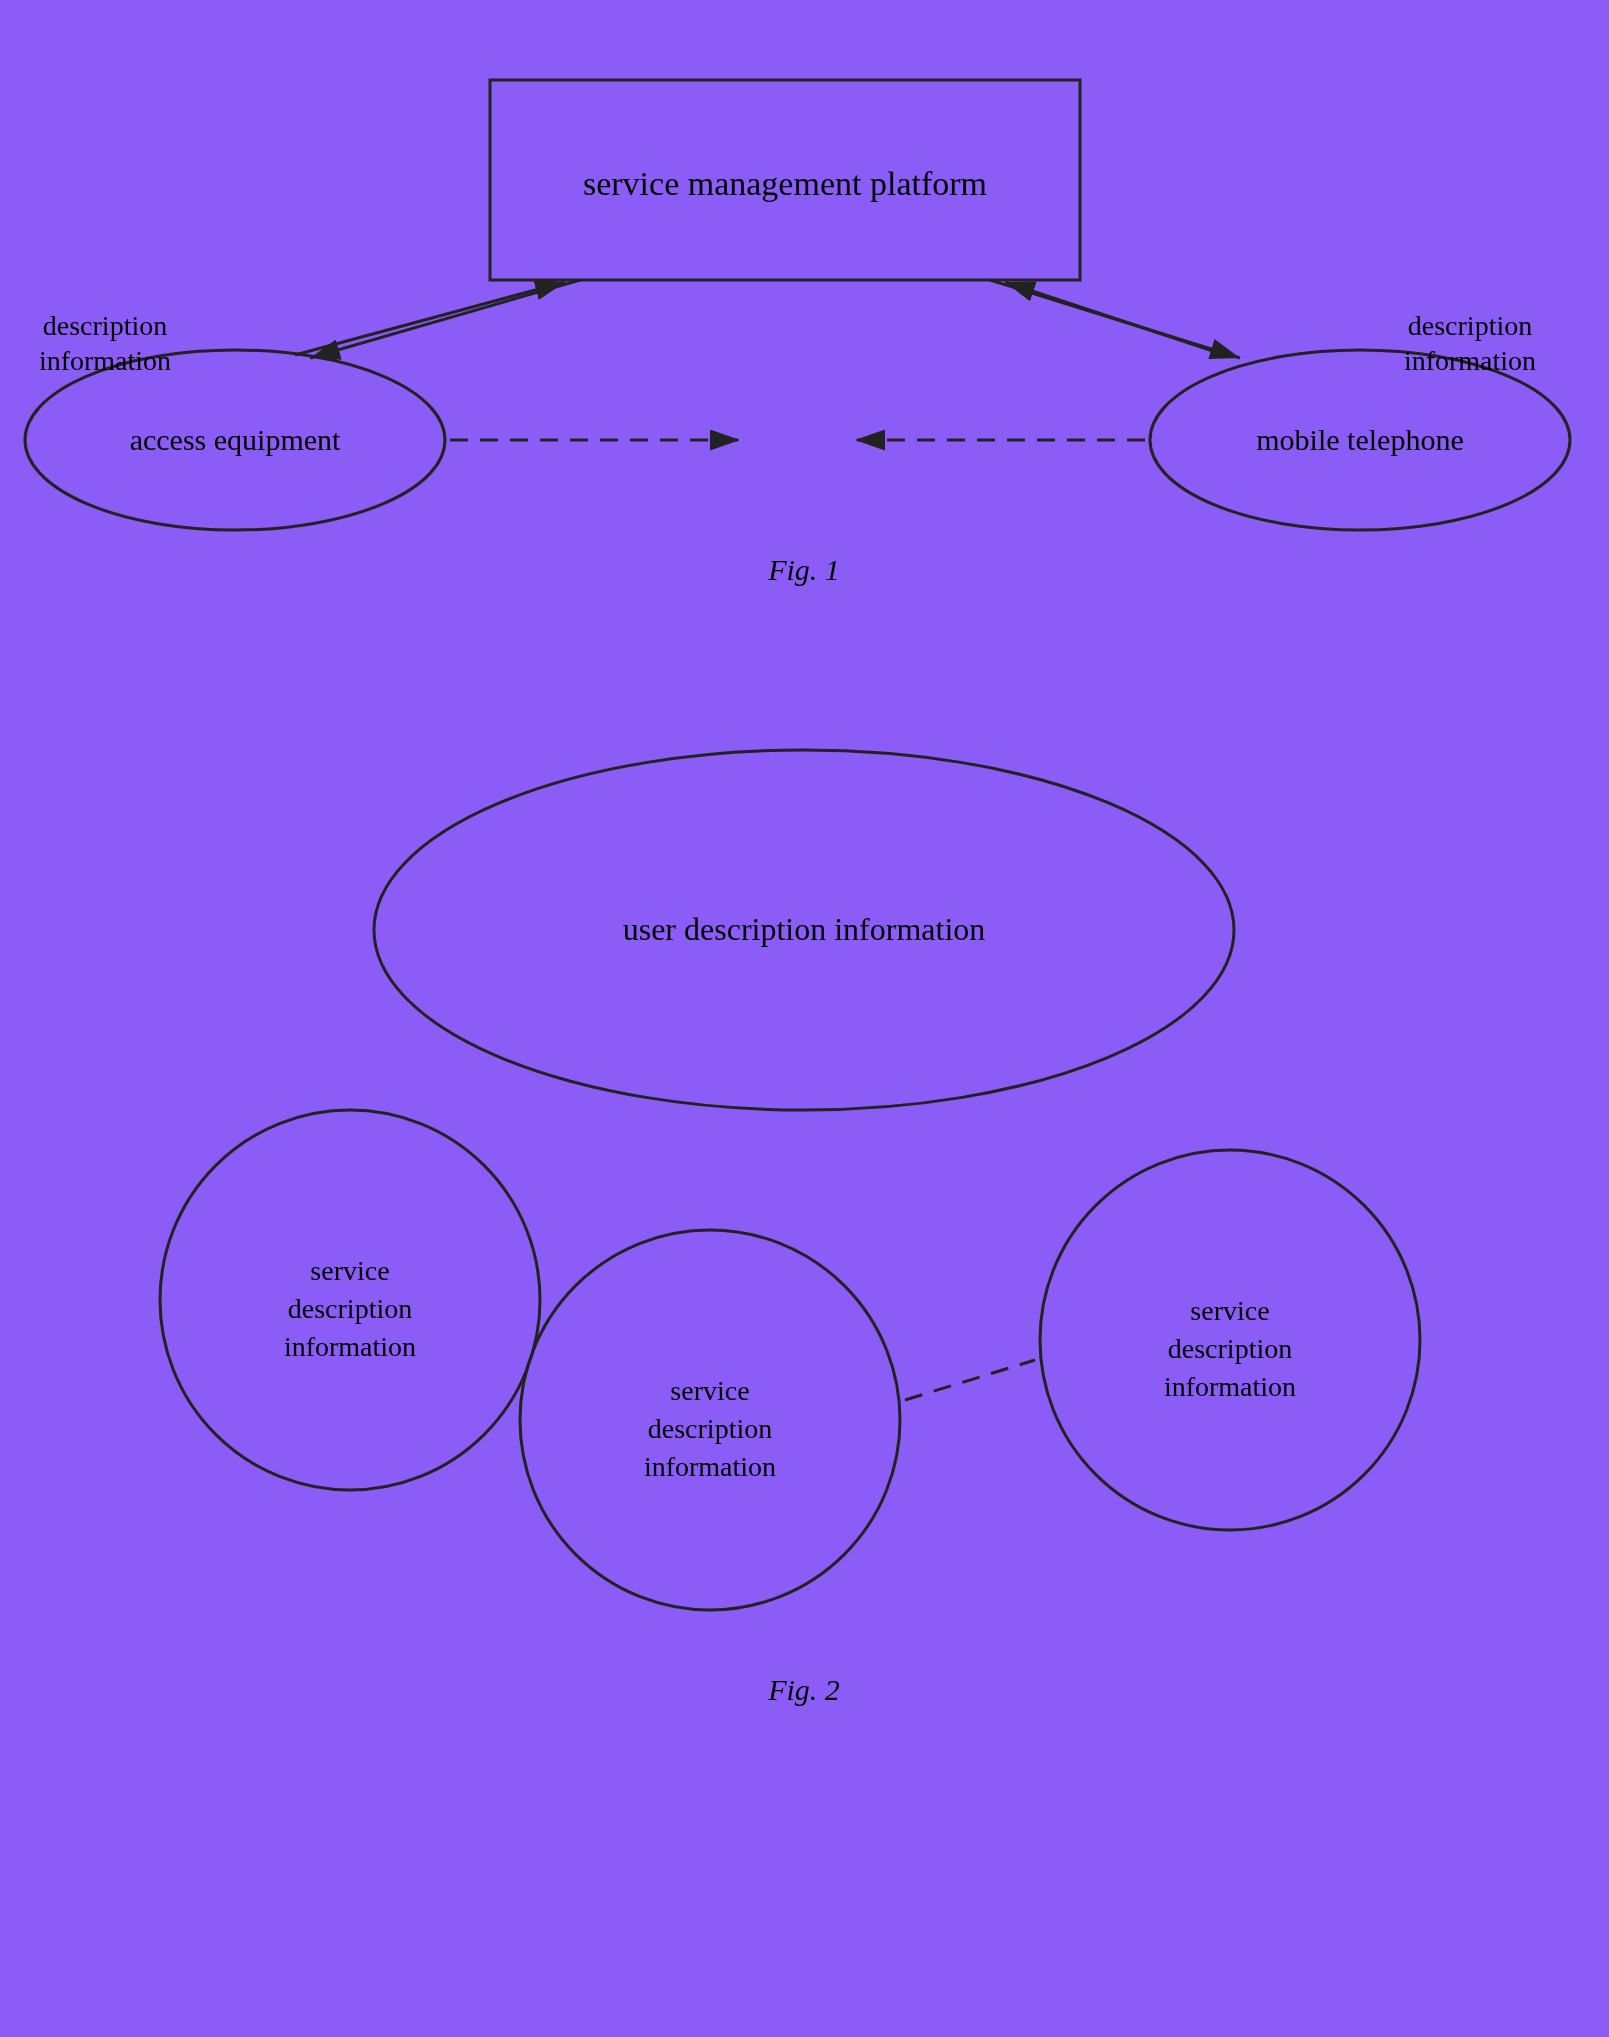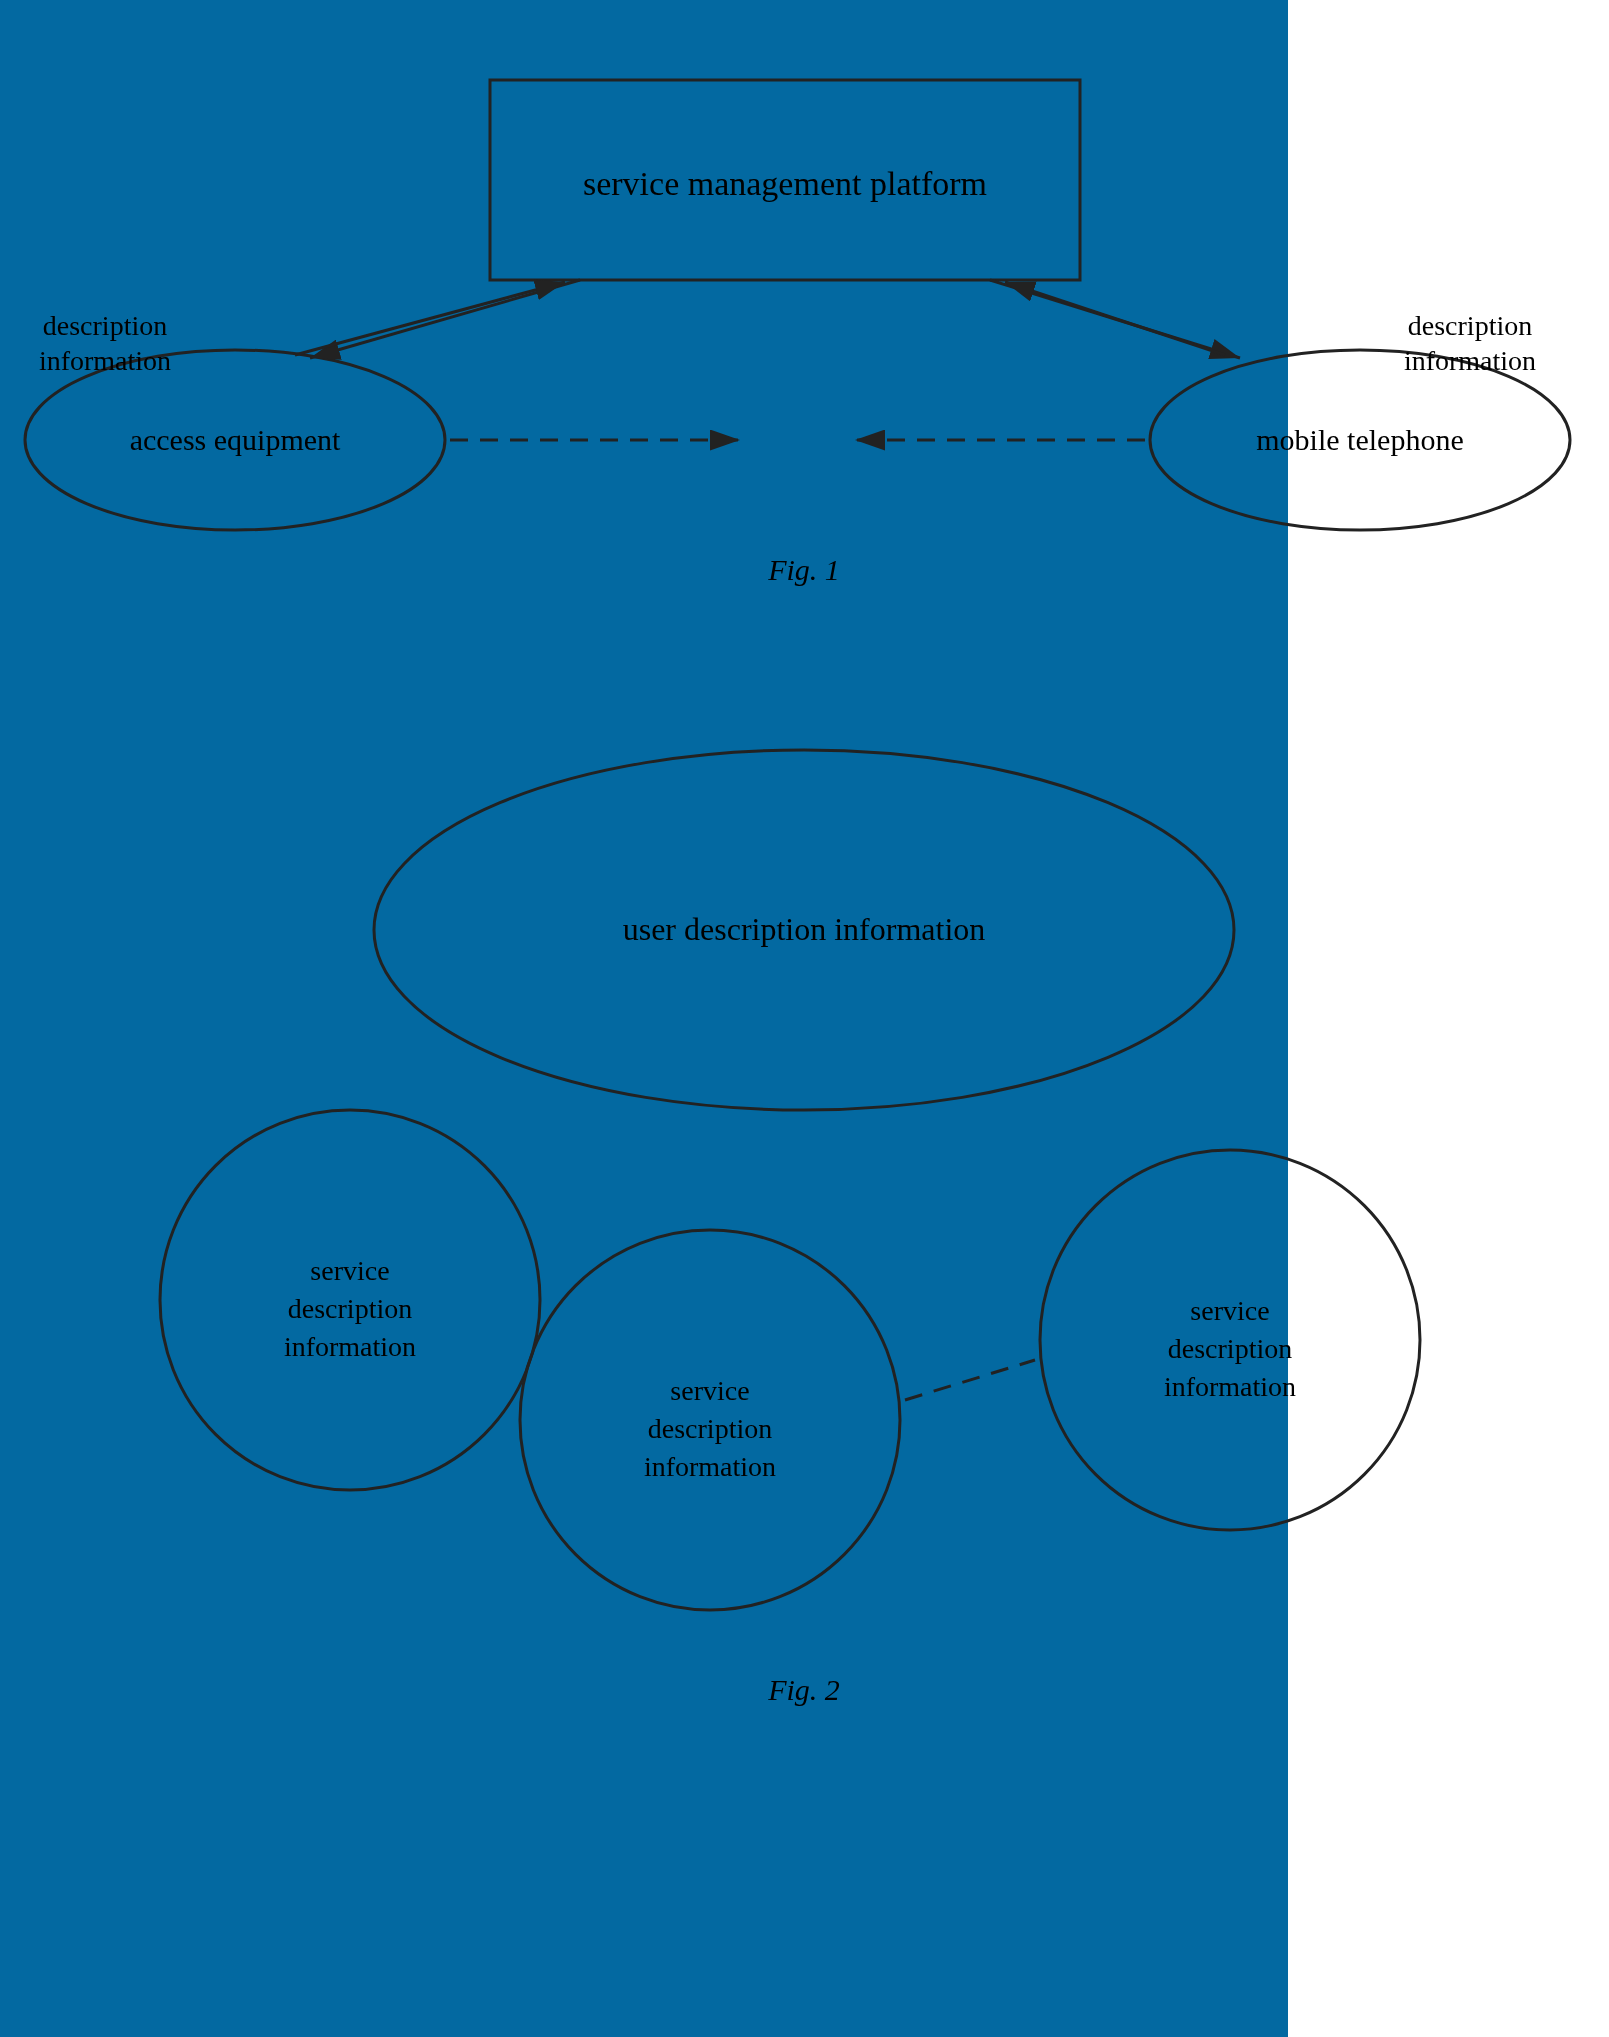--- a/index.html
+++ b/index.html
@@ -5,23 +5,23 @@
     * { margin: 0; padding: 0; box-sizing: border-box; }
     body {
       background: #fff;
       font-family: 'Times New Roman', Times, serif;
       width: 1609px;
       min-height: 2037px;
       position: relative;
       overflow-x: hidden;
     }
     .page {
-      width: 1288px;
+      width: 1609px;
       min-height: 2037px;
-      background: #0369a1;
+      background: #8b5cf6;
       position: relative;
     }
     
     .fig1-container {
       position: absolute;
       top: 40px;
       left: 0;
       width: 1609px;
       height: 560px;
     }

